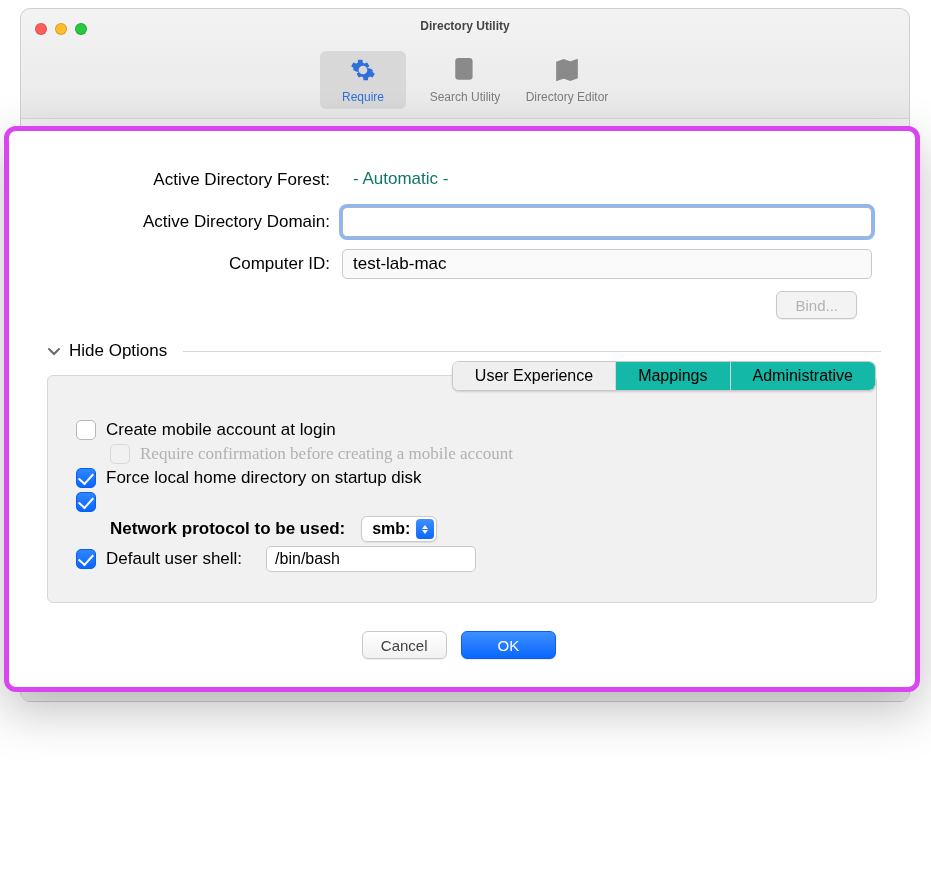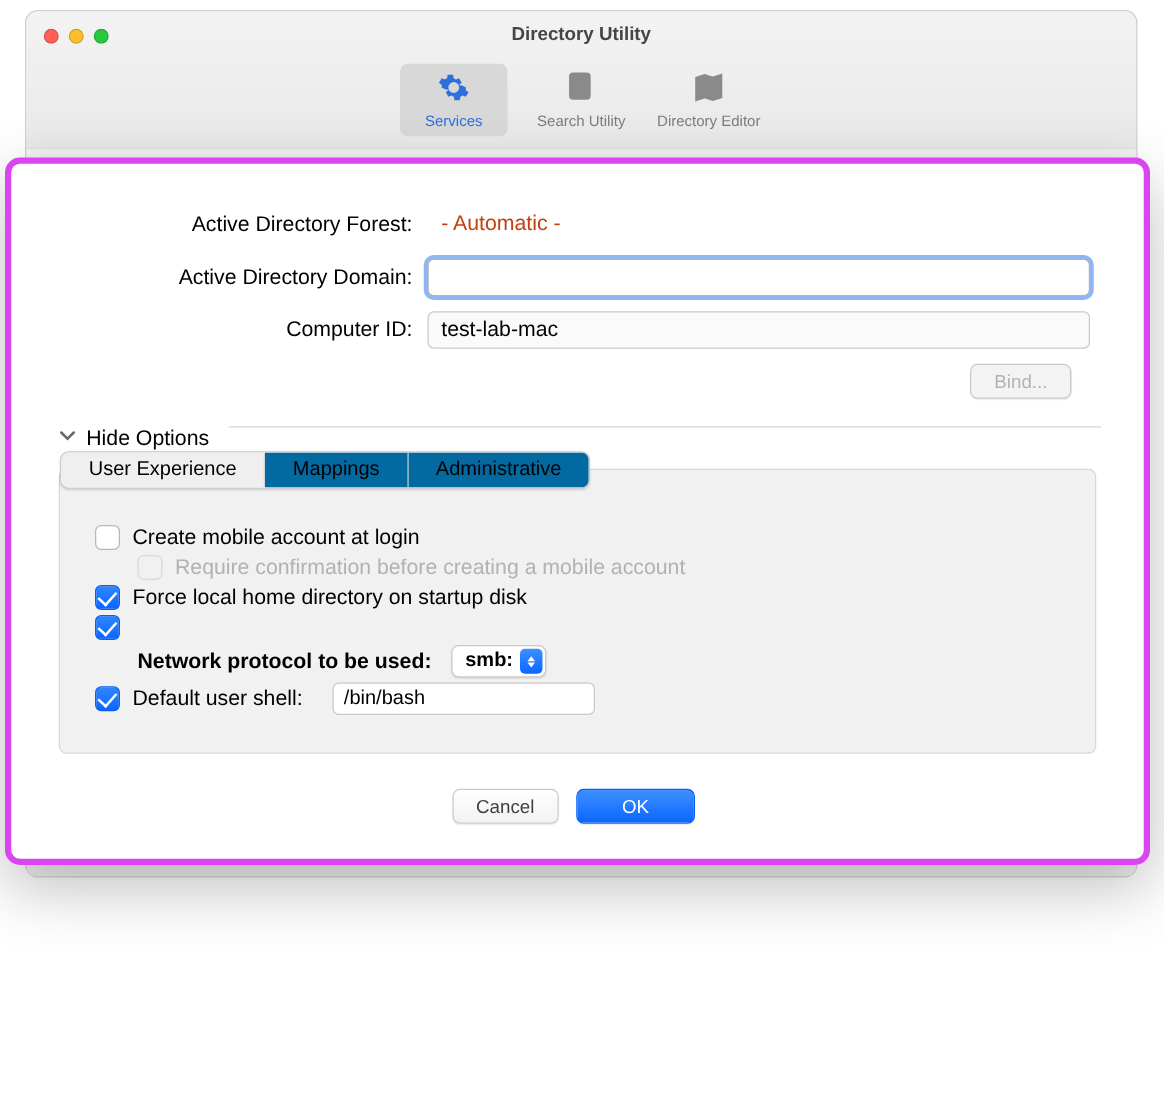--- a/index.html
+++ b/index.html
@@ -39,21 +39,21 @@
     width: 12px; height: 12px; border-radius: 50%;
     border: 0.5px solid rgba(0,0,0,.15);
   }
   .dot.red    { background:#ff5f57; }
   .dot.yellow { background:#febc2e; }
   .dot.green  { background:#28c840; }
   .title {
     position: absolute;
     left: 0; right: 0; top: 10px;
     text-align: center;
-    font-size: 15px; font-weight: 600;
+    font-size: 12px; font-weight: 600;
     color: #454545;
   }
 
   .toolbar {
     position: absolute;
     left: 0; right: 0; top: 40px;
     display: flex; justify-content: center;
   }
   .tool-row { display: flex; gap: 16px; padding: 2px;}
   .tool-btn {
@@ -107,21 +107,21 @@
     border: 0.5px solid #c9c9c9;
     border-radius: 5px;
     padding: 3px 10px;
     font-size: 17px;
     background: #fafafa;
     color: #000;
   }
   .tfield.readonly {
     border-color: transparent;
     background: #fff;
-    color: #c2410c;
+    color: #0f766e;
   }
   .tfield.focus {
     border-color:#b4b4b4;
     box-shadow: 0 0 0 3px #8db7f4;
     background:#fff;
   }
 
   .bind-row {
     display: flex; justify-content: flex-end;
     margin: 10px 24px 22px 0;
@@ -142,21 +142,21 @@
   .btn.disabled { color:#b3b3b3; background:#f3f3f3; }
   .btn.primary {
     background: linear-gradient(#3e90ff,#0a66ff);
     border-color:#0a5df0;
     color:#fff;
     padding: 0 36px;
   }
 
   
   .disclosure {
-    display: flex; gap: 8px;
+    display: flex; align-items: center; gap: 8px;
     margin: 6px 0 14px 4px;
   }
   .disclosure .chev {
     width:14px; height:14px;
   }
   .disclosure .dlabel { font-size: 17px; }
   .disclosure .rule {
     flex:1; height:1px; background:#d7d7d7; margin-left: 8px;
   }
 
@@ -165,47 +165,47 @@
     background: #f1f1f1;
     border: 1px solid #d7d7d7;
     border-radius: 6px;
     padding: 0 0 30px 0;
     margin: 0 4px;
     position: relative;
   }
   .seg-wrap {
     position: absolute;
     left:0; right:0; top:-15px;
-    display:flex; justify-content:flex-start;
+    display:flex; justify-content:flex-end;
   }
   .segmented {
     display:flex;
     background:#fff;
     border:1px solid #c9c9c9;
     border-radius:7px;
     overflow:hidden;
     box-shadow: 0 1px 2px rgba(0,0,0,.15);
   }
   .seg {
     padding: 5px 22px;
     font-size:16px;
     border-right:1px solid #d7d7d7;
-    background:#0369a1;
+    background:#14b8a6;
     cursor:default;
   }
   .seg:last-child { border-right:none; }
   .seg.active { background:#efefef; }
 
   .opts {
     padding: 44px 28px 0 28px;
     display:flex; flex-direction:column; gap:4px;
     font-size:17px;
   }
   .opt-row { display:flex; align-items:center; gap:10px; }
-  .opt-row.indent { margin-left: 34px; }
+  .opt-row.indent { margin-left: 34px; font-family: Liberation Serif, serif; }
   .opt-row .sublabel { color:#b2b2b2; }
   .opt-row.proto {
     margin-left: 34px;
     font-weight: bold;
   }
   .opt-row .static-label { margin-right: 6px; }
 
   .chk {
     width:20px; height:20px; border-radius:5px;
     border:1px solid #b8b8b8;
@@ -278,21 +278,21 @@
     <div class="title">Directory Utility</div>
 
     <div class="toolbar">
       <div class="tool-row">
         <div class="tool-btn active">
           <span>
             <svg viewBox="0 0 24 24">
                 <path fill="currentColor" stroke="none" d="M12 8a4 4 0 100 8 4 4 0 000-8zm9 4a9 9 0 01-.2 1.9l2.1 1.6-2 3.4-2.4-1a7.5 7.5 0 01-1.6.9l-.4 2.6h-4l-.4-2.6a7.5 7.5 0 01-1.6-.9l-2.4 1-2-3.4 2.1-1.6A9 9 0 013 12a9 9 0 01.2-1.9L1.1 8.5l2-3.4 2.4 1a7.5 7.5 0 011.6-.9L7.5 2.6h4l.4 2.6a7.5 7.5 0 011.6.9l2.4-1 2 3.4-2.1 1.6A9 9 0 0121 12z"></path>
               </svg>
           </span>
-          <span class="tb-label">Services</span>
+          <span class="tb-label">Require</span>
         </div>
         <div class="tool-btn">
           <span>
             <svg viewBox="0 0 24 24" fill="none" stroke="currentColor" stroke-width="2">
                 <rect x="4" y="2" width="14" height="18" rx="2"></rect>
                 <circle cx="11" cy="10" r="3.5"></circle>
                 <line x1="13.5" y1="12.5" x2="17" y2="16"></line>
               </svg>
           </span>
           <span class="tb-label">Search Utility</span>

